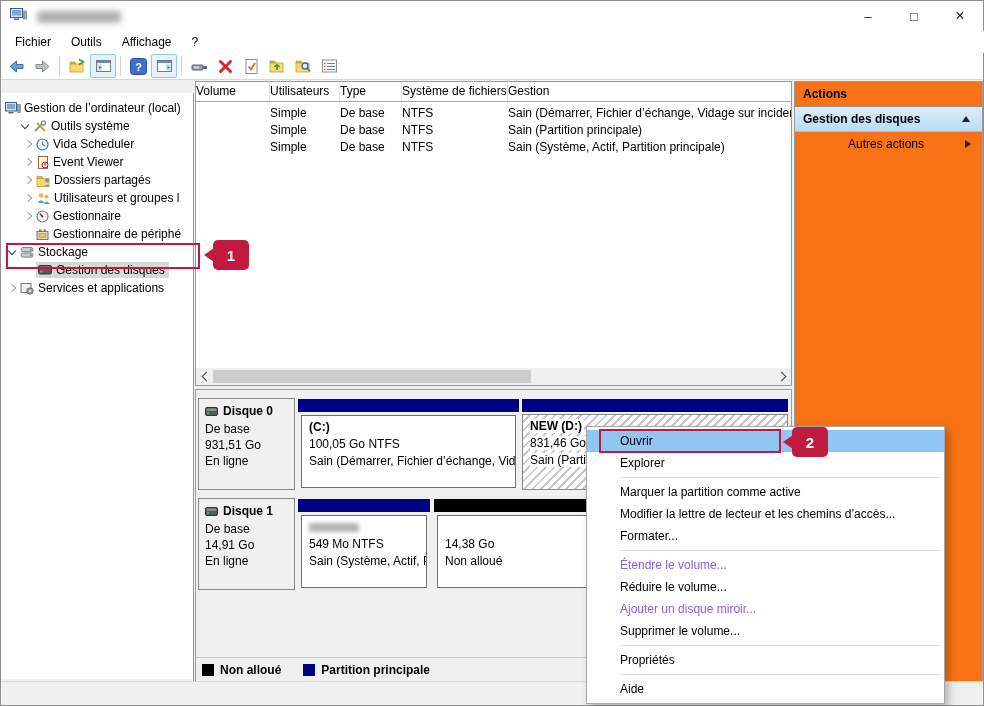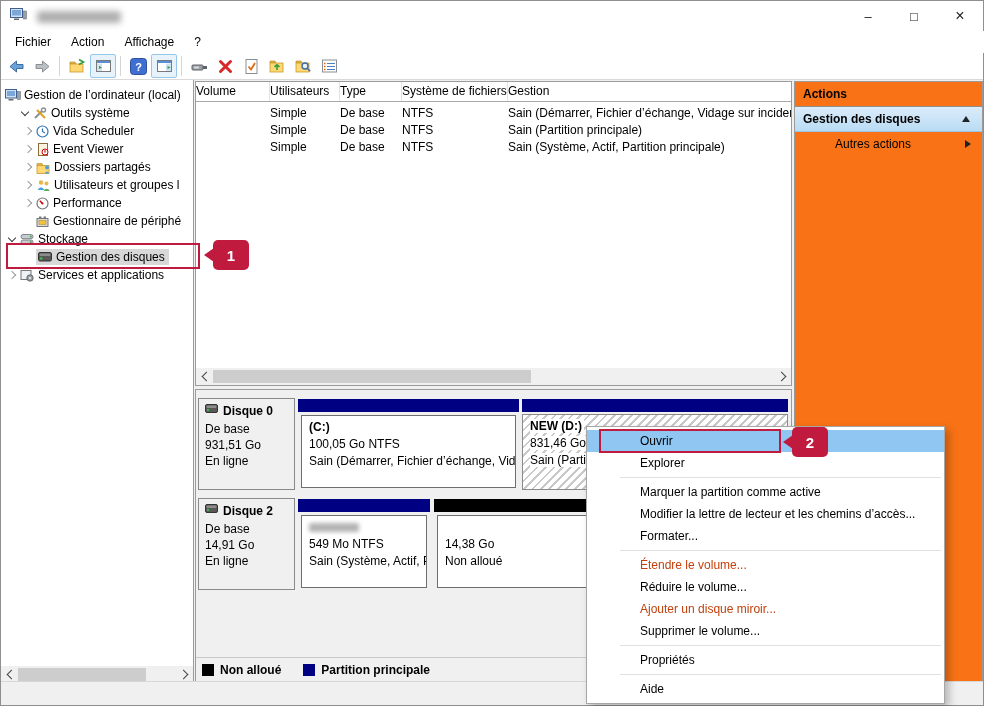--- a/index.html
+++ b/index.html
@@ -21,21 +21,21 @@
            display:flex;align-items:center;padding-left:4px}
   .mitem{padding:2px 10px}
   .toolbar{position:absolute;left:0;top:52px;width:100%;height:27px;background:#fff;
            border-bottom:1px solid #d9d9d9;display:flex;align-items:center;padding-left:2px;box-sizing:border-box}
   .tbtn{width:24px;height:22px;display:flex;align-items:center;justify-content:center;
         border:1px solid transparent;border-radius:2px;flex:none}
   .tbtn.toggled{border-color:#98c7ec;background:#e7f2fb}
   .tsep{width:1px;height:20px;background:#d5d5d5;margin:0 4px;flex:none}
 
   
-  .tree-pane{position:absolute;left:0;top:79px;width:193px;height:603px;background:#fff;
+  .tree-pane{position:absolute;left:0;top:92px;width:193px;height:603px;background:#fff;
              border-right:1px solid #9b9b9b;overflow:hidden;box-sizing:border-box}
   .trow{position:absolute;left:0;height:18px;width:100%;display:flex;align-items:center;gap:3px;white-space:nowrap;overflow:hidden}
   .chev{width:12px;height:12px;position:relative;flex:none}
   .chev::after{content:"";position:absolute;top:3px;left:4px;width:5px;height:5px;
                border-right:1px solid #9a9a9a;border-bottom:1px solid #9a9a9a;transform:rotate(-45deg)}
   .chev.down::after{border-color:#3c3c3c;transform:rotate(45deg);top:2px}
   .spc{width:12px;flex:none}
   .tico{flex:none;display:block}
   .selwrap{display:flex;align-items:center;gap:4px;padding:1px 4px 1px 2px}
   .selwrap.on{background:#d8d8d8}
@@ -58,21 +58,21 @@
   .sarrow.right i{transform:rotate(225deg);margin-right:3px}
   .sthumb{height:13px;background:#cdcdcd;flex:none}
   .sfill{flex:1}
 
   
   .disk-pane{position:absolute;left:194px;top:388px;width:597px;height:294px;background:#f0f0f0;
              border:1px solid #9b9b9b;box-sizing:border-box}
   .drow{position:absolute;left:2px;width:592px;height:92px}
   .dlabel{position:absolute;left:0;top:0;width:97px;height:92px;border:1px solid #8a8a8a;box-sizing:border-box;
           background:#f0f0f0;padding:5px 0 0 6px}
-  .dname{font-weight:bold;display:flex;gap:5px;margin-bottom:3px}
+  .dname{font-weight:bold;display:flex;gap:5px;align-items:center;margin-bottom:3px}
   .dmeta{line-height:16px}
   .part{position:absolute;top:0;height:92px}
   .pbar{position:absolute;left:0;right:0;top:1px;height:13px}
   .navy{background:#000082}.blackbar{background:#000}
   .pbody{position:absolute;left:3px;right:3px;top:17px;bottom:2px;background:#fff;border:1px solid #6e6e6e;
          padding:3px 0 0 7px;overflow:hidden;white-space:nowrap}
   .pbody div{line-height:17px}
   .pt{font-weight:bold}
   .pbody.hatch{left:0;right:0;top:16px;bottom:0;border-color:#8a8a8a;
     background:repeating-linear-gradient(135deg,#fff 0,#fff 4px,#c9c9c9 4px,#c9c9c9 6px)}
@@ -84,33 +84,33 @@
   .llabel{margin-right:22px;font-weight:bold}
 
   
   .actions-pane{position:absolute;left:793px;top:80px;width:189px;height:602px;background:#f97316;
                 border:1px solid #9b9b9b;box-sizing:border-box}
   .ahead{height:24px;line-height:24px;font-weight:bold;padding-left:8px;border-bottom:1px solid #8f8f8f}
   .asec{height:24px;line-height:24px;padding-left:8px;font-weight:bold;
         background:linear-gradient(#dcecfa,#b9dcf4);border-bottom:1px solid #9cc3e5;position:relative}
   .asec .up{position:absolute;right:12px;top:9px;width:0;height:0;
             border-left:4px solid transparent;border-right:4px solid transparent;border-bottom:6px solid #222}
-  .aitem{height:24px;line-height:24px;padding-left:40px;position:relative}
+  .aitem{height:24px;line-height:24px;padding-left:53px;position:relative}
   .aitem .rt{position:absolute;right:11px;top:8px;width:0;height:0;
              border-top:4px solid transparent;border-bottom:4px solid transparent;border-left:6px solid #222}
 
   
   .statusbar{position:absolute;left:0;bottom:0;width:100%;height:23px;background:#f0f0f0;border-top:1px solid #d7d7d7}
 
   
   .cmenu{position:absolute;left:585px;top:425px;width:359px;background:#fff;border:1px solid #a6a6a6;
          box-shadow:4px 4px 8px rgba(0,0,0,.25);padding:3px 0;z-index:40;box-sizing:border-box}
-  .mi{height:22px;line-height:22px;padding-left:53px;white-space:nowrap;overflow:hidden}
+  .mi{height:22px;line-height:22px;padding-left:33px;white-space:nowrap;overflow:hidden}
   .mi.hl{background:#90c6f2}
-  .mi.dis{color:#c2410c}
+  .mi.dis{color:#8b5cf6}
   .msep{height:1px;background:#e0e0e0;margin:3px 3px 3px 33px}
 
   
   .rbox{position:absolute;border:2px solid #c11a3f;z-index:60}
   .badge{position:absolute;width:36px;height:30px;background:#c11a3f;border-radius:5px;color:#fff;
          font-weight:bold;font-size:15px;display:flex;align-items:center;justify-content:center;z-index:60}
   .badge::before{content:"";position:absolute;left:-9px;top:50%;margin-top:-7px;width:0;height:0;
          border-top:7px solid transparent;border-bottom:7px solid transparent;border-right:10px solid #c11a3f}
 
   .blur-blob{display:inline-block;height:9px;background:#9a9a9a;filter:blur(2px);border-radius:2px;opacity:.75;vertical-align:middle}
@@ -128,21 +128,21 @@
       <rect x="13.5" y="3" width="3" height="8" fill="#9aa0a6" stroke="#5f6368" stroke-width="0.5"></rect>
     </svg>
     <div class="title-blur"></div>
     <div class="wbtn min">–</div>
     <div class="wbtn max">□</div>
     <div class="wbtn close">×</div>
   </div>
 
   <div class="menubar">
     <span class="mitem">Fichier</span>
-    <span class="mitem">Action</span>
+    <span class="mitem">Outils</span>
     <span class="mitem">Affichage</span>
     <span class="mitem">?</span>
   </div>
 
   <div class="toolbar">
     <div class="tbtn">
       <svg width="17" height="17">
           <path d="M8.5 3 L2 8.5 L8.5 14 L8.5 10.5 L15 10.5 L15 6.5 L8.5 6.5 Z" fill="#6aa1d8" stroke="#3a6ea5"></path>
         </svg>
     </div>
@@ -288,21 +288,21 @@
       <span>Utilisateurs et groupes l</span>
     </div>
 
     <div class="trow" style="top:114px;padding-left:20px">
       <i class="chev"></i>
       <svg class="tico" width="14" height="13">
         <circle cx="6.5" cy="6.5" r="5.5" fill="#fff" stroke="#777" stroke-width="1.2"></circle>
         <path d="M6.5 6.5 L3.8 3.8" stroke="#c00" stroke-width="1.5"></path>
         <circle cx="6.5" cy="6.5" r="1" fill="#c00"></circle>
       </svg>
-      <span>Performance</span>
+      <span>Gestionnaire</span>
     </div>
 
     <div class="trow" style="top:132px;padding-left:20px">
       <span class="spc"></span>
       <svg class="tico" width="14" height="13">
         <rect x="1" y="3.5" width="11" height="8" fill="#d9d9d9" stroke="#777"></rect>
         <rect x="3" y="1.5" width="2.5" height="2" fill="#777"></rect>
         <rect x="7.5" y="1.5" width="2.5" height="2" fill="#777"></rect>
         <rect x="3" y="5.5" width="7" height="4" fill="#f3c13a" stroke="#b08820" stroke-width="0.5"></rect>
       </svg>
@@ -443,21 +443,21 @@
     </div>
 
     <div class="drow" style="top:108px">
       <div class="dlabel">
         <div class="dname">
           <svg width="13" height="9">
             <rect x="0.5" y="0.5" width="12" height="8" rx="1.5" fill="#585858" stroke="#333"></rect>
             <rect x="1.5" y="1.5" width="10" height="2.4" rx="1" fill="#8d8d8d"></rect>
             <circle cx="3" cy="6" r="1.1" fill="#35d03a"></circle>
           </svg>
-          <span>Disque 2</span>
+          <span>Disque 1</span>
         </div>
         <div class="dmeta">De base</div>
         <div class="dmeta">14,91 Go</div>
         <div class="dmeta">En ligne</div>
       </div>
       <div class="part" style="left:100px;width:132px">
         <div class="pbar navy"></div>
         <div class="pbody">
           <div class="pt"><span class="blur-blob" style="width:50px"></span></div>
           <div>549 Mo NTFS</div>

